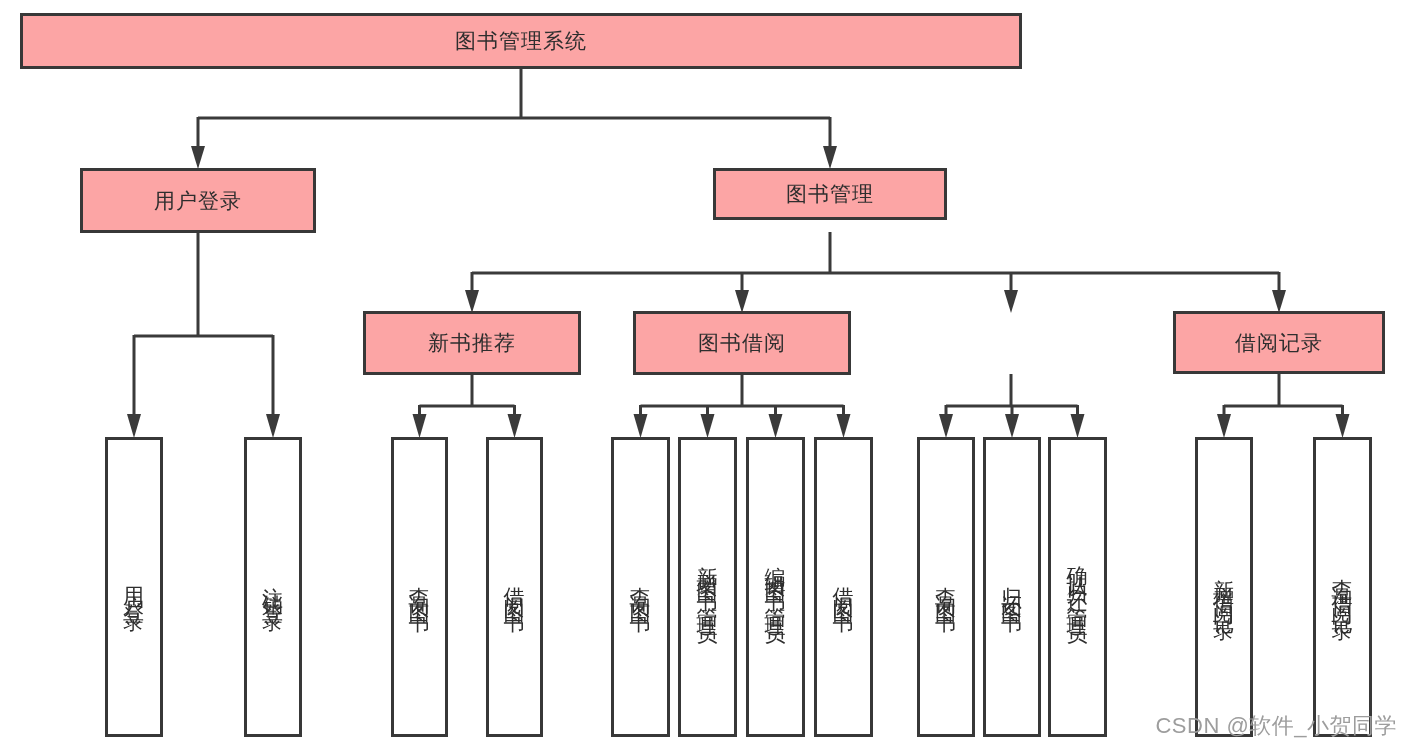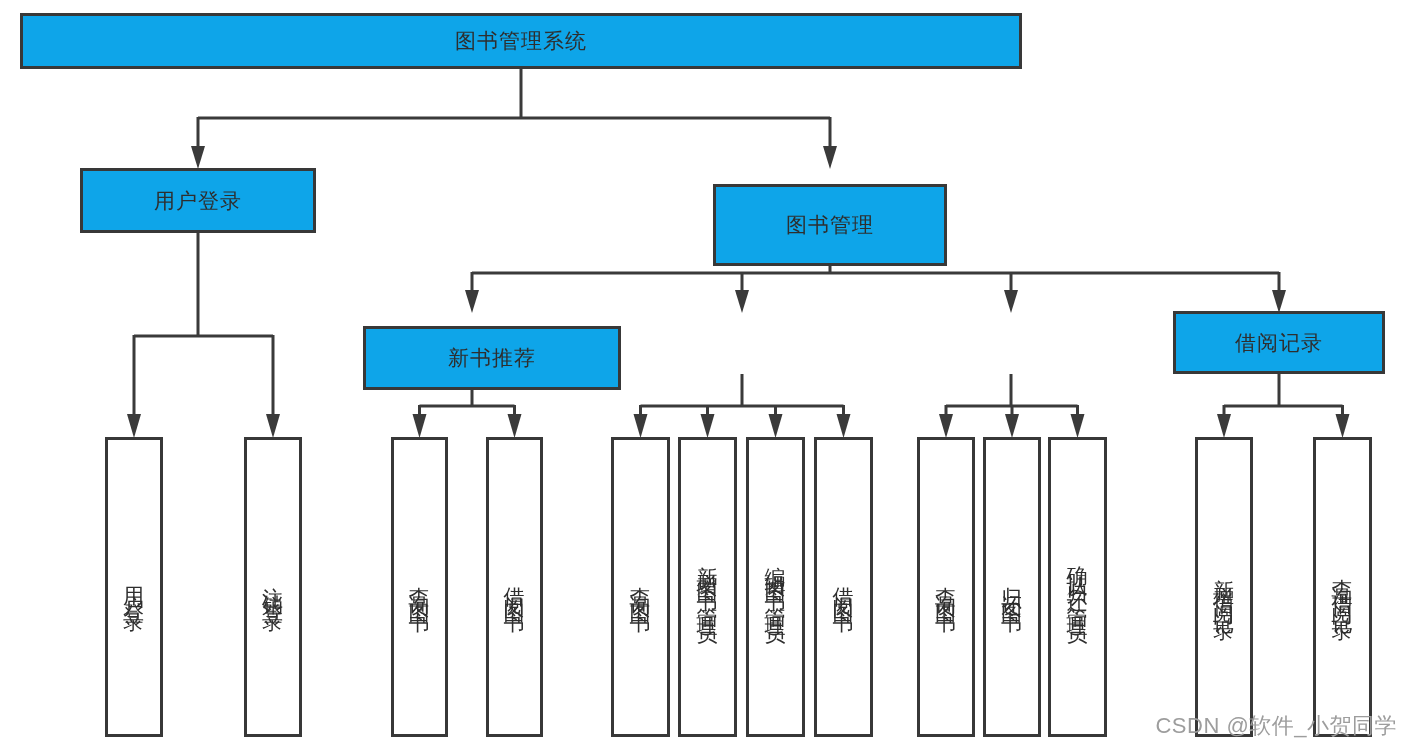--- a/index.html
+++ b/index.html
@@ -3,21 +3,21 @@
 <meta charset="utf-8">
 <style>
   html,body{margin:0;padding:0;background:#ffffff;}
   .canvas{
     position:relative;width:1405px;height:747px;background:#ffffff;overflow:hidden;
     font-family:"Liberation Sans","DejaVu Sans",sans-serif;
   }
   svg.wires{position:absolute;left:0;top:0;z-index:1;}
   .hnode{
     position:absolute;z-index:2;box-sizing:border-box;
-    background:#0ea5e9;border:3px solid #383838;
+    background:#fca5a5;border:3px solid #383838;
     display:flex;align-items:center;justify-content:center;
   }
   .hlabel{font-size:21px;color:#2e2e2e;letter-spacing:1px;white-space:nowrap;}
   .vnode{
     position:absolute;top:437px;height:300px;z-index:2;box-sizing:border-box;
     background:#ffffff;border:3px solid #383838;
     display:flex;align-items:center;justify-content:center;
   }
   .vlabel{
     writing-mode:vertical-rl;text-orientation:mixed;
@@ -66,26 +66,29 @@
     </g>
   </svg>
 
   <div class="hnode" style="left:20px;top:13px;width:1002px;height:56px">
     <span class="hlabel">图书管理系统</span>
   </div>
 
   <div class="hnode" style="left:80px;top:168px;width:236px;height:65px">
     <span class="hlabel">用户登录</span>
   </div>
-  <div class="hnode" style="left:713px;top:184px;width:234px;height:82px">
+  <div class="hnode" style="left:713px;top:168px;width:234px;height:52px">
     <span class="hlabel">图书管理</span>
   </div>
 
-  <div class="hnode" style="left:363px;top:326px;width:258px;height:64px">
+  <div class="hnode" style="left:363px;top:311px;width:218px;height:64px">
     <span class="hlabel">新书推荐</span>
+  </div>
+  <div class="hnode" style="left:633px;top:311px;width:218px;height:64px">
+    <span class="hlabel">图书借阅</span>
   </div>
   <div class="hnode" style="left:1173px;top:311px;width:212px;height:63px">
     <span class="hlabel">借阅记录</span>
   </div>
 
   <div class="vnode" style="left:105px;width:58px">
     <span class="vlabel">用户登录</span>
   </div>
   <div class="vnode" style="left:244px;width:58px">
     <span class="vlabel">注销登录</span>

